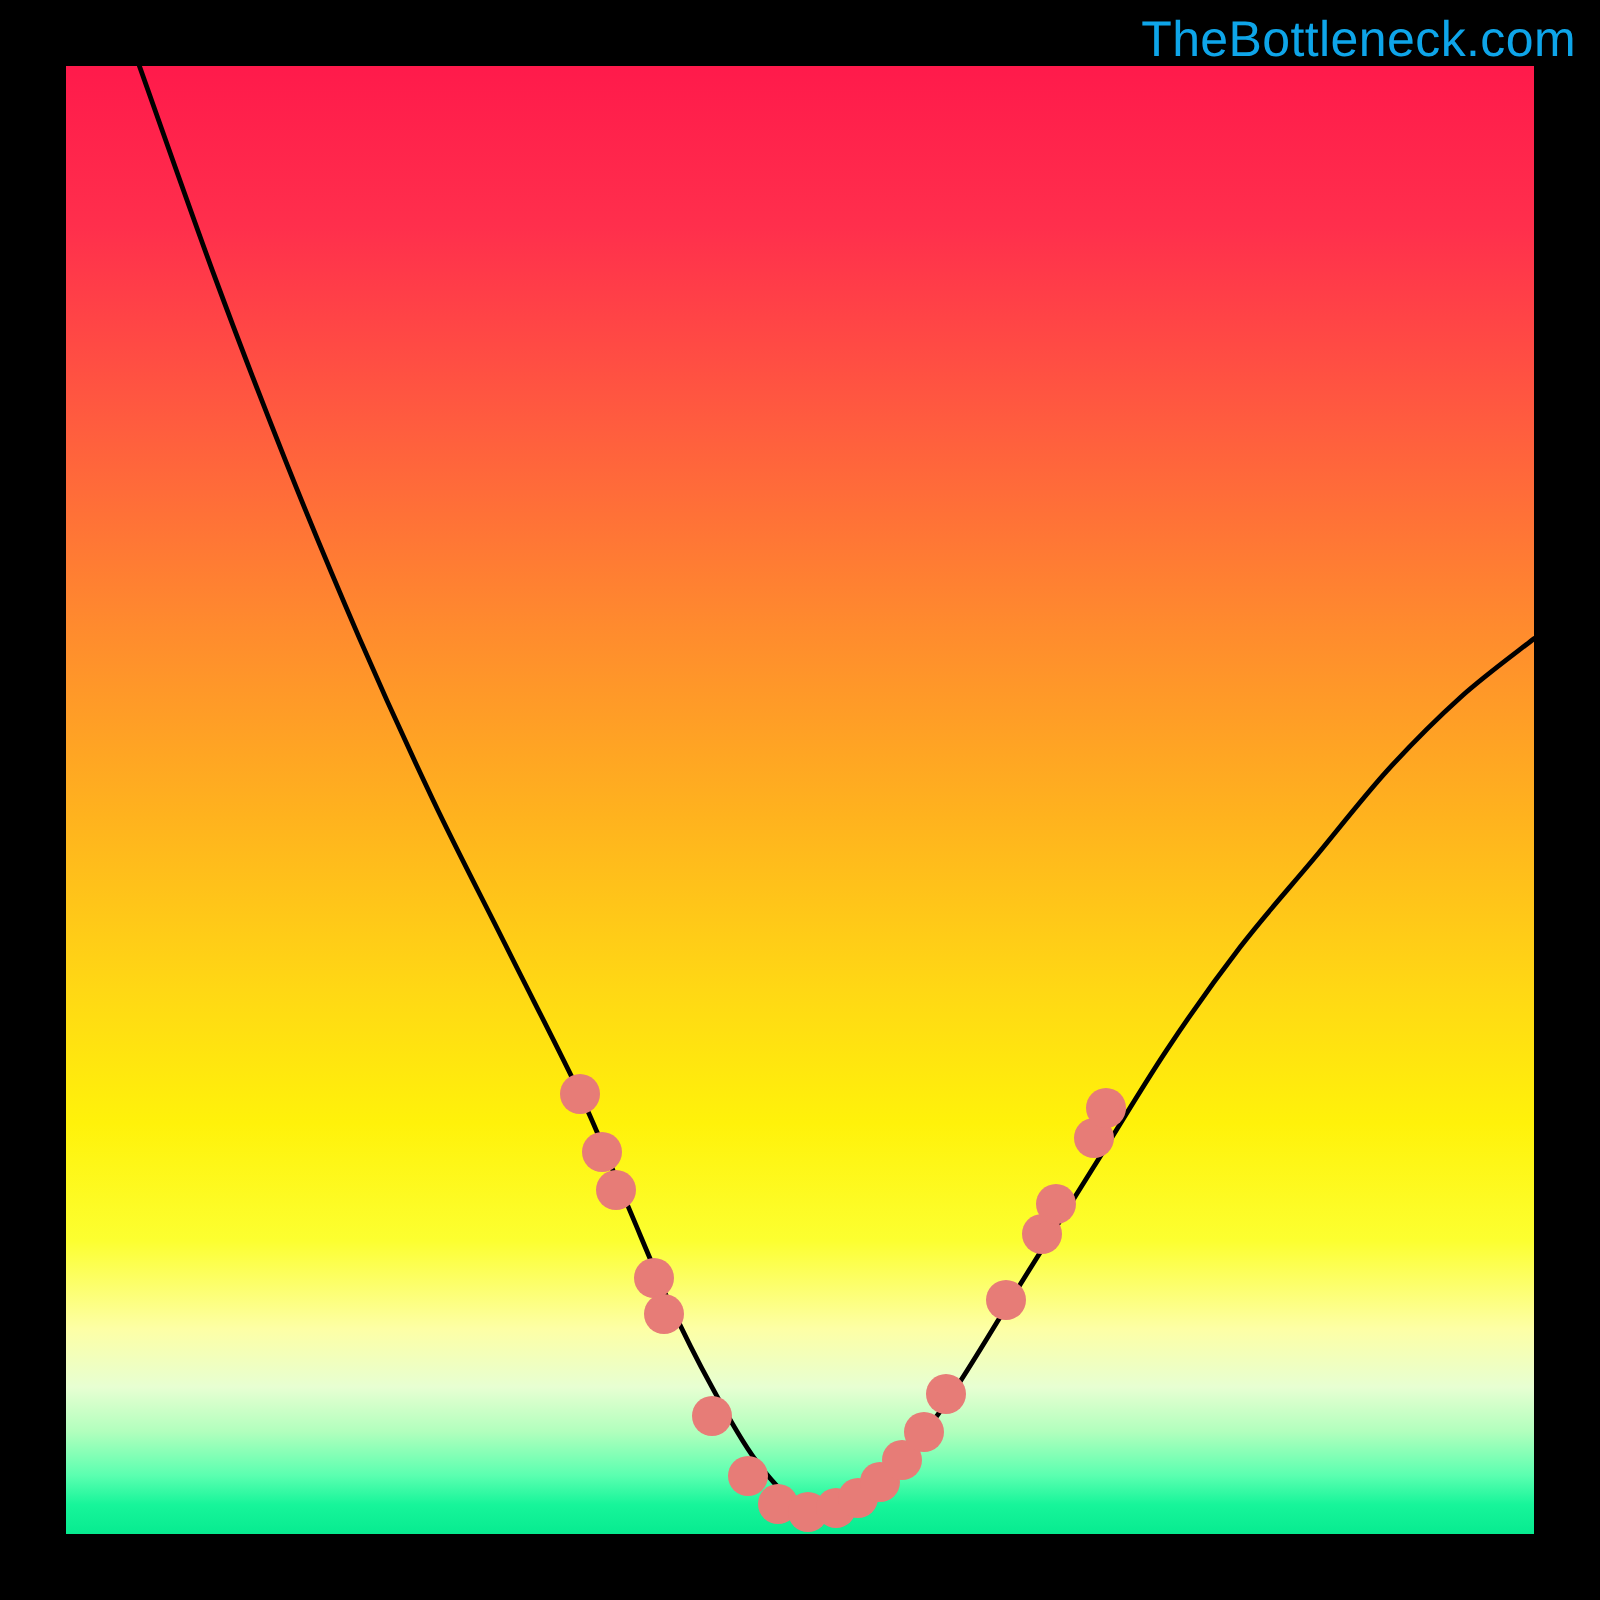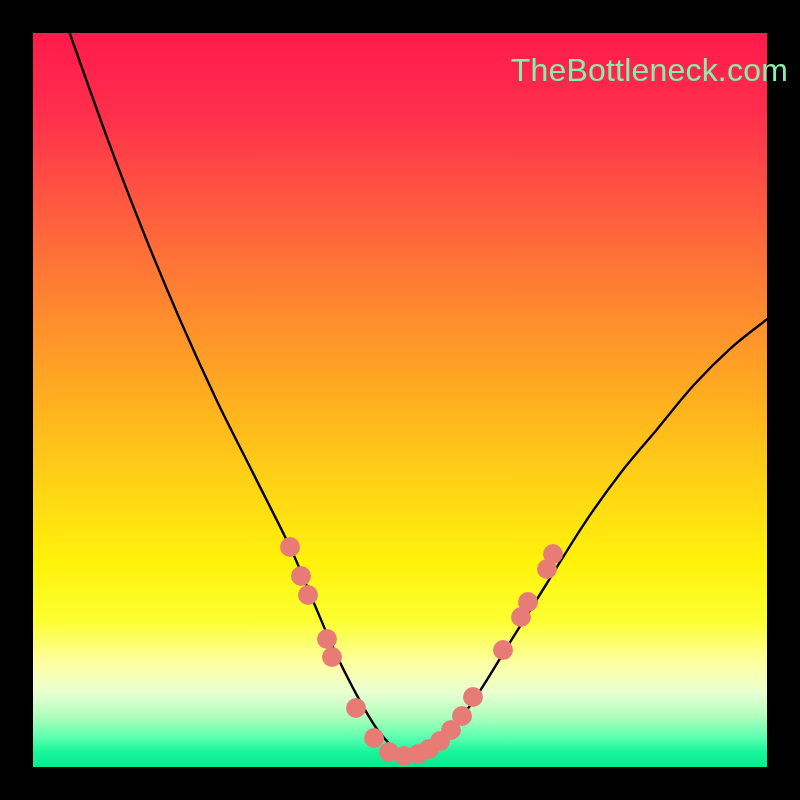--- a/index.html
+++ b/index.html
@@ -35,27 +35,26 @@
       #e7ffd2 90%,
       #b2ffbd 93%,
       #5bffb0 96%,
       #17f59a 98%,
       #07eb90 100%);
   }
   .watermark {
     position: absolute;
     top: 6px;
     right: 12px;
-    color: #86efac;
-    font-size: 32px;
+    color: #0ea5e9;
+    font-size: 25px;
     font-weight: 400;
     letter-spacing: 0.2px;
     z-index: 50;
     user-select: none;
-    margin-top: 46px;
   }
   svg.curve {
     position: absolute;
     left: 0;
     top: 0;
     width: 734px;
     height: 734px;
     z-index: 10;
   }
   .dots {

